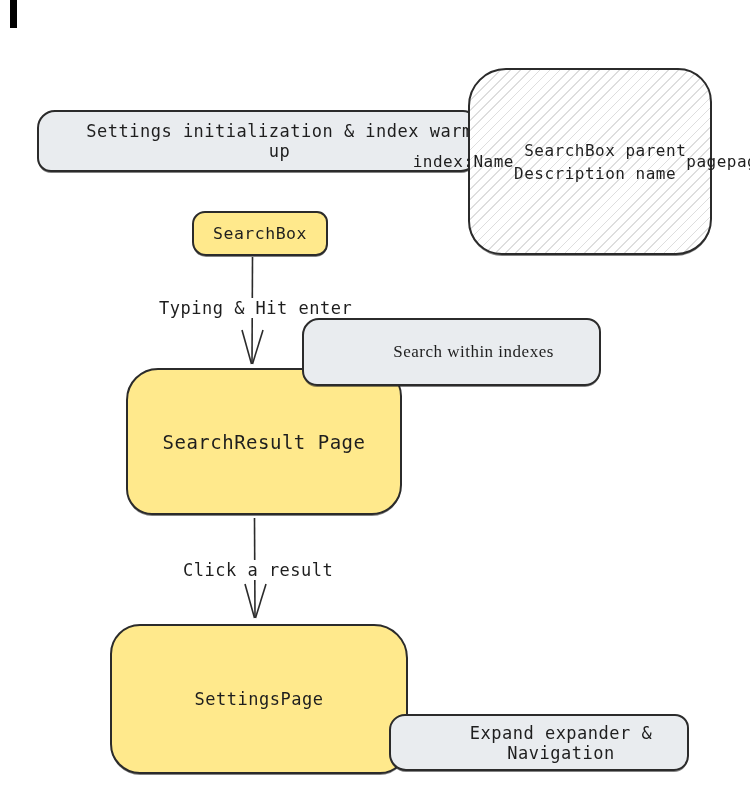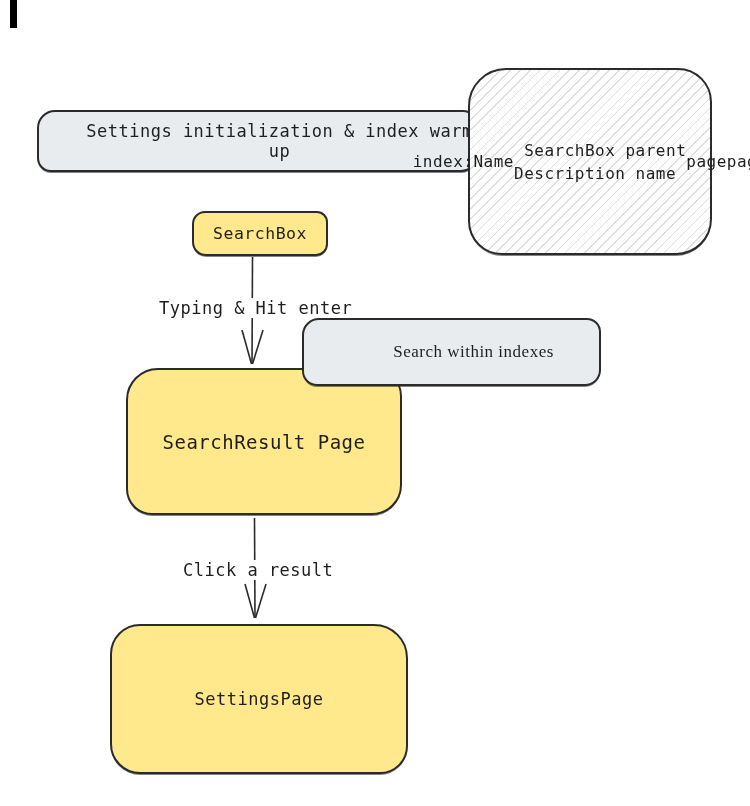--- a/index.html
+++ b/index.html
@@ -120,14 +120,17 @@
     <line x1="14.5" y1="1" x2="15" y2="101" stroke="#2b2b2b" stroke-width="1.6"></line>
     <line x1="5" y1="67" x2="14.5" y2="101" stroke="#2b2b2b" stroke-width="1.6"></line>
     <line x1="26" y1="67" x2="15.5" y2="101" stroke="#2b2b2b" stroke-width="1.6"></line>
   </svg>
   <div class="edge-label edge-label-click">Click a result</div>
 
   <div class="node fill-yellow node-settings-page">
     <span>SettingsPage</span>
   </div>
 
+  <div class="node fill-gray node-expand-nav">
+    <span>Expand expander &amp; Navigation</span>
+  </div>
 
 </div>
 
 </body></html>

